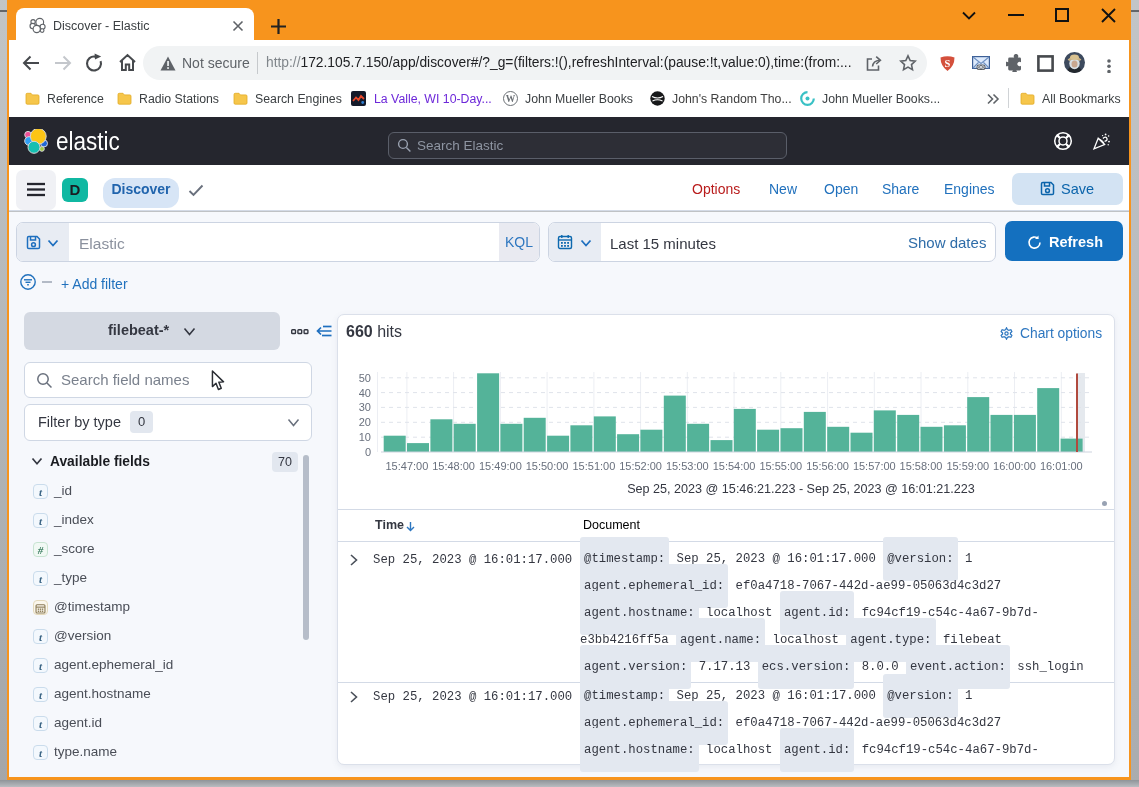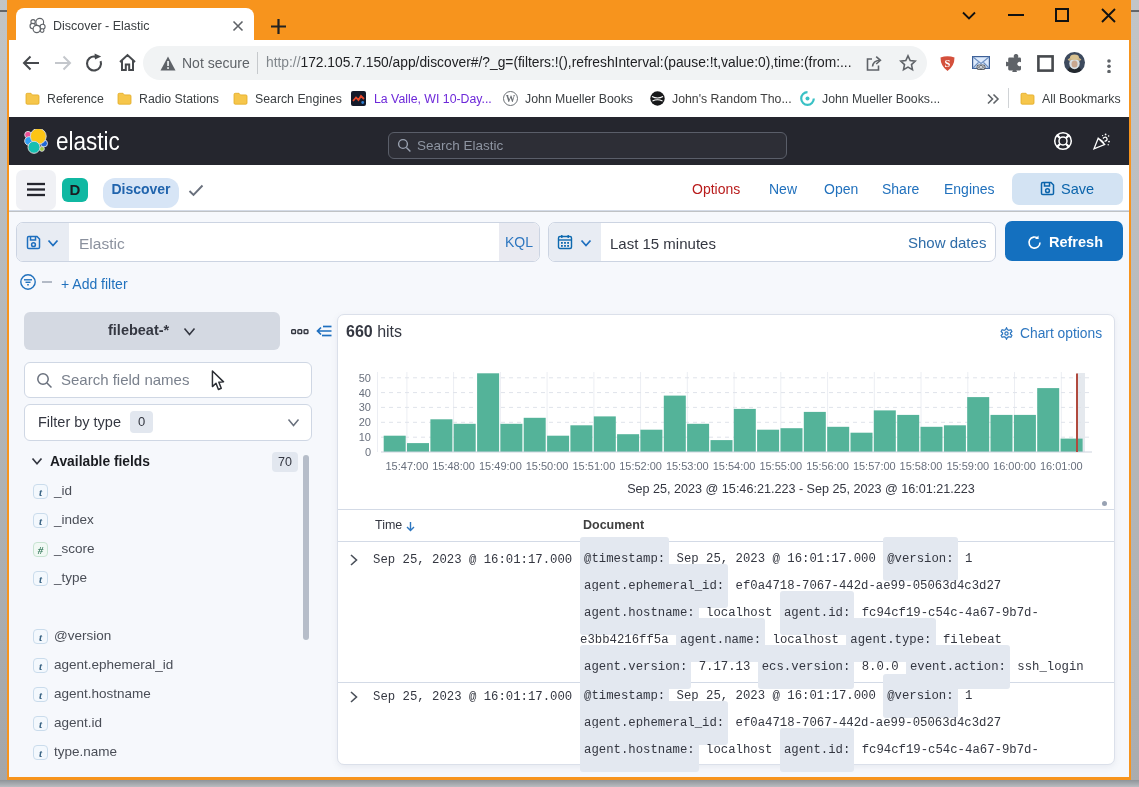--- a/index.html
+++ b/index.html
@@ -334,20 +334,37 @@
       <div class="tok" style="background:#f3f8fd;border:1px solid #cadcec;color:#3a6484">t</div>
       <div class="fname">_index</div>
     </div>
 <div class="fieldrow" style="left:0;top:535px">
       <div class="tok" style="background:#f1f9f4;border:1px solid #c8e4d2;color:#3e7f63">#</div>
       <div class="fname">_score</div>
     </div>
 <div class="fieldrow" style="left:0;top:564px">
       <div class="tok" style="background:#f3f8fd;border:1px solid #cadcec;color:#3a6484">t</div>
       <div class="fname">_type</div>
+    </div>
+<div class="fieldrow" style="left:0;top:593px">
+      <div class="tok" style="background:#faf6ec;border:1px solid #e4d9bb"><svg width="11" height="11" viewBox="0 0 16 16" style="margin-top:2px">
+          <g fill="none" stroke="#8a7a55" stroke-width="1.6">
+            <rect x="1.5" y="2.5" width="13" height="12" rx="1.5"></rect>
+            <path d="M1.5 6 H14.5"></path>
+          </g>
+          <g fill="#8a7a55">
+            <rect x="4" y="8" width="2" height="2"></rect>
+            <rect x="7" y="8" width="2" height="2"></rect>
+            <rect x="10" y="8" width="2" height="2"></rect>
+            <rect x="4" y="11" width="2" height="2"></rect>
+            <rect x="7" y="11" width="2" height="2"></rect>
+            <rect x="10" y="11" width="2" height="2"></rect>
+          </g>
+        </svg></div>
+      <div class="fname">@timestamp</div>
     </div>
 <div class="fieldrow" style="left:0;top:622px">
       <div class="tok" style="background:#f3f8fd;border:1px solid #cadcec;color:#3a6484">t</div>
       <div class="fname">@version</div>
     </div>
 <div class="fieldrow" style="left:0;top:651px">
       <div class="tok" style="background:#f3f8fd;border:1px solid #cadcec;color:#3a6484">t</div>
       <div class="fname">agent.ephemeral_id</div>
     </div>
 <div class="fieldrow" style="left:0;top:680px">
@@ -443,25 +460,25 @@
       <text x="584.0" y="110" text-anchor="middle" class="xlab">15:58:00</text>
       <text x="630.8" y="110" text-anchor="middle" class="xlab">15:59:00</text>
       <text x="677.5" y="110" text-anchor="middle" class="xlab">16:00:00</text>
       <text x="724.3" y="110" text-anchor="middle" class="xlab">16:01:00</text>
       <line x1="40.5" y1="12" x2="40.5" y2="92" stroke="#eceef3" stroke-width="1"></line>
     </svg>
 <div class="a" style="left:337px;top:482px;width:928px;text-align:center;font-size:12.6px;color:#343741">Sep 25, 2023 @ 15:46:21.223 - Sep 25, 2023 @ 16:01:21.223</div>
 <div class="a" style="left:338px;top:509px;width:776px;height:1px;background:#d3dae6"></div>
 <div class="a" style="left:338px;top:541px;width:776px;height:1px;background:#d3dae6"></div>
 <div class="a" style="left:338px;top:682px;width:776px;height:1px;background:#d3dae6"></div>
-<div class="a" style="left:375px;top:518px;font-size:12.5px;font-weight:normal;color:#343741">Time</div>
+<div class="a" style="left:375px;top:518px;font-size:12.5px;font-weight:bold;color:#343741">Time</div>
 <svg class="a" style="left:406px;top:521px" width="9" height="11" viewBox="0 0 9 11">
       <path d="M4.5 1 V9 M1 6 L4.5 9.5 L8 6" fill="none" stroke="#2e77c0" stroke-width="1.4"></path>
     </svg>
-<div class="a" style="left:583px;top:518px;font-size:12.5px;font-weight:bold;color:#404040">Document</div>
+<div class="a" style="left:583px;top:518px;font-size:12.5px;font-weight:normal;color:#000000">Document</div>
 <div class="a" style="left:1102px;top:501px;width:5px;height:5px;border-radius:50%;background:#98a2b3"></div>
 <svg class="a" style="left:348px;top:553px" width="11" height="14" viewBox="0 0 11 14">
       <path d="M3 2 L8.5 7 L3 12" fill="none" stroke="#494f59" stroke-width="1.6"></path>
     </svg>
 <div class="a mono" style="left:373px;top:553px;font-size:12.3px;color:#343741">Sep 25, 2023 @ 16:01:17.000</div>
 <div class="docline" style="left:580px;top:552px"><span class="fk">@timestamp:</span> Sep 25, 2023 @ 16:01:17.000 <span class="fk">@version:</span> 1</div>
 <div class="docline" style="left:580px;top:579px"><span class="fk">agent.ephemeral_id:</span> ef0a4718-7067-442d-ae99-05063d4c3d27</div>
 <div class="docline" style="left:580px;top:606px"><span class="fk">agent.hostname:</span> localhost <span class="fk">agent.id:</span> fc94cf19-c54c-4a67-9b7d-</div>
 <div class="docline" style="left:580px;top:633px">e3bb4216ff5a <span class="fk">agent.name:</span> localhost <span class="fk">agent.type:</span> filebeat</div>
 <div class="docline" style="left:580px;top:660px"><span class="fk">agent.version:</span> 7.17.13 <span class="fk">ecs.version:</span> 8.0.0 <span class="fk">event.action:</span> ssh_login</div>

